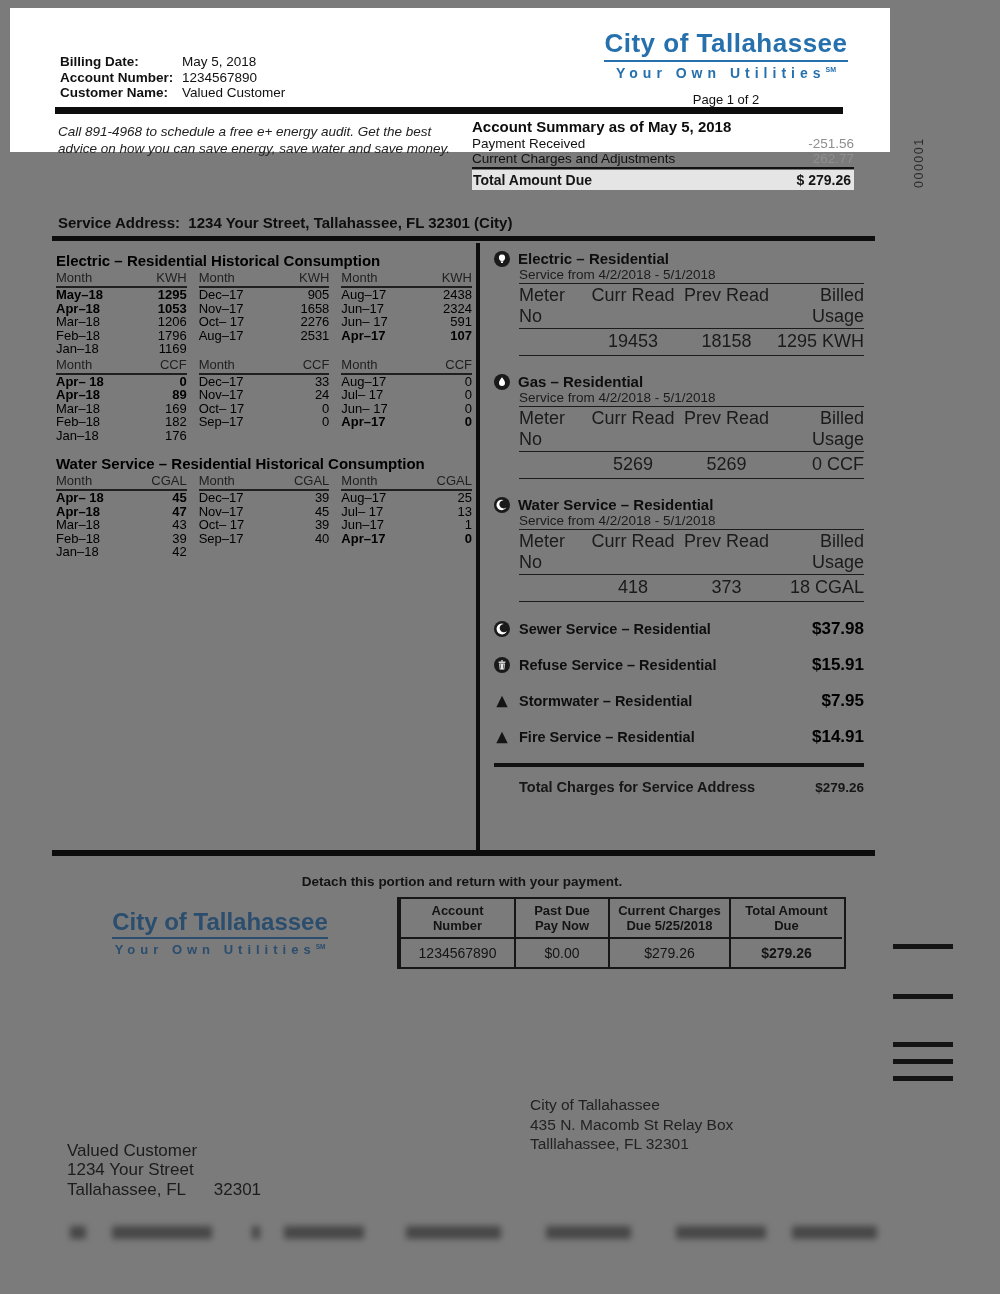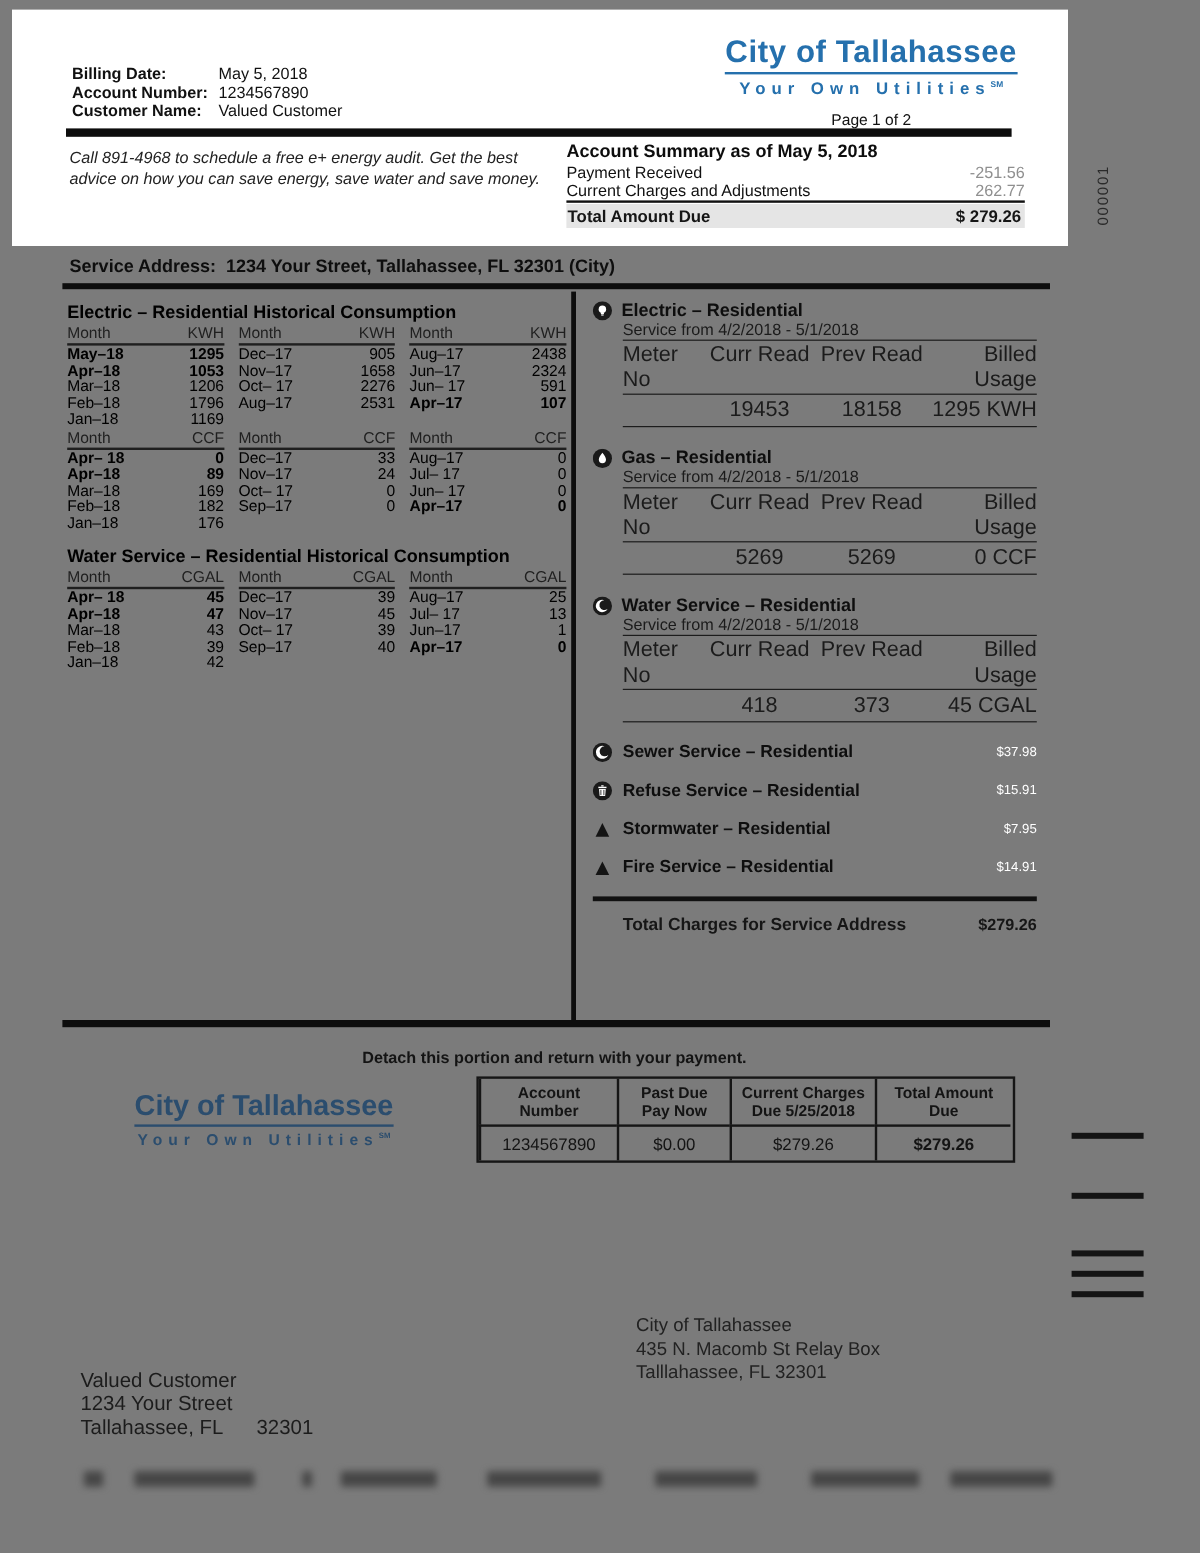--- a/index.html
+++ b/index.html
@@ -5,21 +5,21 @@
   * { margin:0; padding:0; box-sizing:border-box; }
   html,body { background:#9a9a9a; }
   .page {
     position:relative; width:1000px; height:1294px;
     background:#7b7b7b; overflow:hidden;
     font-family:"Liberation Sans", sans-serif; color:#161616;
   }
   .bold { font-weight:bold; }
 
   
-  .white-box { position:absolute; left:10px; top:8px; width:880px; height:197px; background:#ffffff; }
+  .white-box { position:absolute; left:10px; top:8px; width:880px; height:144px; background:#ffffff; }
   .cust-info { position:absolute; left:50px; top:46px; font-size:13.5px; line-height:15.5px; color:#111; }
   .cust-info .row { display:flex; }
   .cust-info .lbl { font-weight:bold; width:122px; }
   .logo { position:absolute; left:588px; top:20px; width:256px; text-align:center; }
   .logo .logo-title { display:inline-block; font-size:26px; font-weight:bold; letter-spacing:0.5px;
        border-bottom:2px solid; padding-bottom:1px; }
   .logo .logo-sub { margin-top:3px; font-size:14px; font-weight:bold; letter-spacing:5px; white-space:nowrap; }
   .logo sup { font-size:7px; letter-spacing:0; }
   .page-indicator { position:absolute; left:588px; top:84px; width:256px; text-align:center; font-size:13px; color:#111; }
   .hdr-bar { position:absolute; left:45px; top:99px; width:788px; height:7px; background:#0d0d0d; }
@@ -65,21 +65,21 @@
   .meter-row span:nth-child(2){ text-align:center; }
   .meter-row span:nth-child(3){ text-align:center; }
   .meter-row span:nth-child(4){ text-align:right; }
   .meter-head { border-bottom:1.5px solid #1c1c1c; padding:1px 0; }
   .meter-vals { border-bottom:1.5px solid #1c1c1c; padding:2px 0 3px 0; }
 
   
   .line-items { margin-top:12px; }
   .line-item { display:flex; align-items:center; gap:9px; margin-bottom:16px; }
   .line-item .li-title { font-size:14.5px; font-weight:bold; color:#0e0e0e; flex:1; }
-  .line-item .li-amt { font-size:11px; font-weight:normal; color:#ffffff; }
+  .line-item .li-amt { font-size:17px; font-weight:bold; color:#000000; }
   .total-charges { border-top:4px solid #111; margin-top:4px; padding-top:12px;
        display:flex; justify-content:space-between; align-items:baseline; }
   .total-charges .tc-label { font-size:14.5px; font-weight:bold; margin-left:25px; }
   .total-charges .tc-val { font-size:13.5px; font-weight:bold; }
 
   
   .detach { position:absolute; left:0; top:874px; width:924px; text-align:center; font-size:13.5px; font-weight:bold; color:#141414; }
   .logo2 { position:absolute; left:100px; top:908px; width:240px; text-align:center; }
   .logo2 .logo-title { display:inline-block; font-size:24px; font-weight:bold; border-bottom:2px solid; padding-bottom:1px; }
   .logo2 .logo-sub { margin-top:3px; font-size:13px; font-weight:bold; letter-spacing:5px; white-space:nowrap; }
@@ -476,21 +476,21 @@
         <div class="meter-row meter-head">
           <span>Meter No</span>
           <span>Curr Read</span>
           <span>Prev Read</span>
           <span>Billed Usage</span>
         </div>
         <div class="meter-row meter-vals">
           <span></span>
           <span>418</span>
           <span>373</span>
-          <span>45 CGAL</span>
+          <span>18 CGAL</span>
         </div>
       </div>
     </div>
 
     <div class="line-items">
       <div class="line-item">
         <svg class="svc-icon" viewBox="0 0 16 16">
             <circle cx="8" cy="8" r="8" fill="#1a1a1a"></circle>
             <path d="M9.8 2.9 A5.4 5.4 0 1 0 13 9.9 A4.2 4.2 0 1 1 9.8 2.9 Z" fill="#fff"></path>
           </svg>

